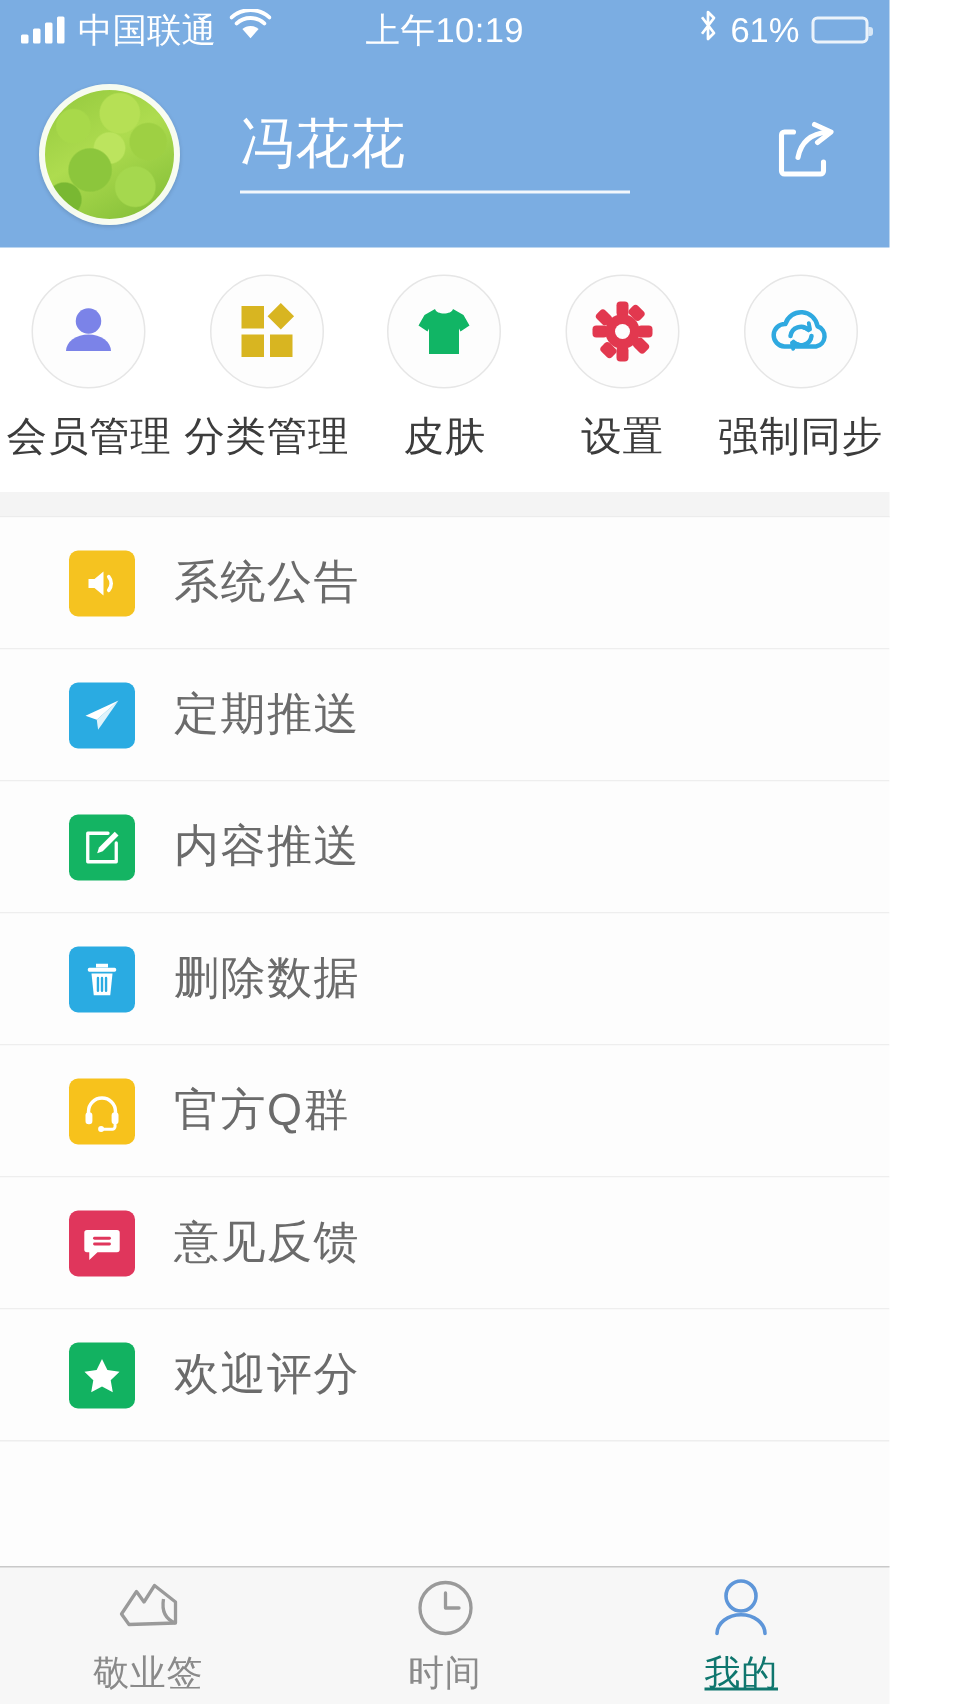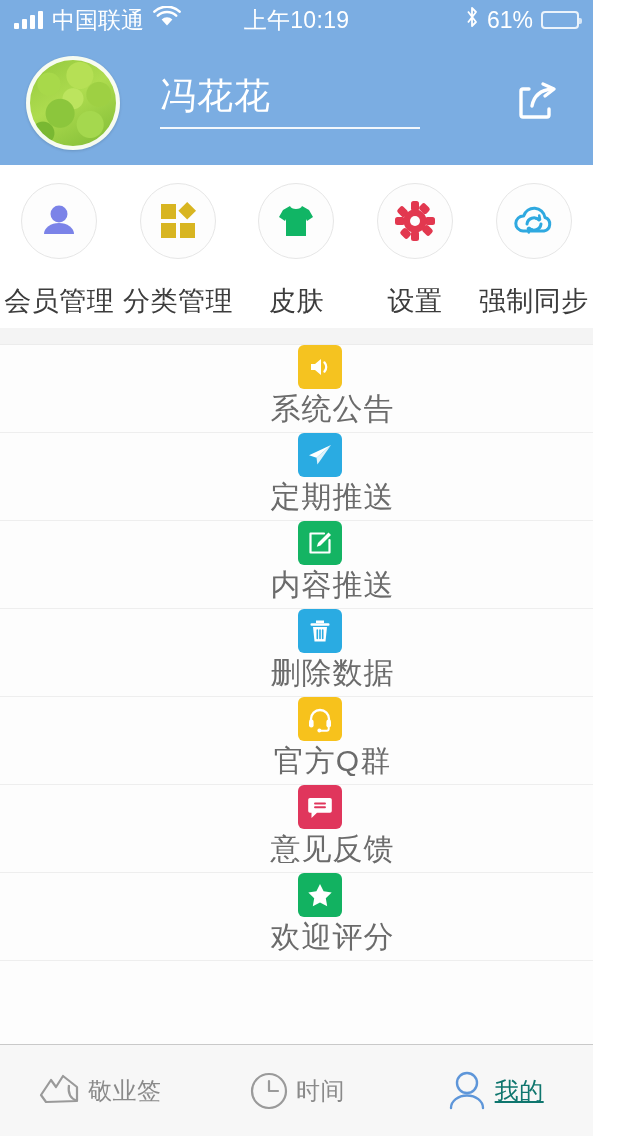--- a/index.html
+++ b/index.html
@@ -76,56 +76,55 @@
     width:56px; height:56px; margin-left:auto;
     display:flex; align-items:center; justify-content:center;
   }
 
   
   .quick {
     flex:0 0 163px; background:#ffffff;
     display:flex; align-items:flex-start; padding-top:18px;
   }
   .quick-item {
-    flex:1; display:flex; flex-direction:column; align-items:center; gap:24px;
+    flex:1; display:flex; flex-direction:column; align-items:center; gap:14px;
   }
   .q-circle {
     width:76px; height:76px; border-radius:50%;
     border:1px solid #e6e6e6; background:#fdfdfd;
     display:flex; align-items:center; justify-content:center;
   }
   .q-label { font-size:27px; color:#3c3c3c; white-space:nowrap; letter-spacing:.5px; }
 
   
   .gap-band { flex:0 0 17px; background:#f4f4f4; border-bottom:1px solid #ececec; }
 
   
   .menu { flex:1 1 auto; background:#fdfdfd; overflow:hidden; }
   .menu-row {
     height:88px; display:flex; align-items:center;
     padding-left:46px; border-bottom:1px solid #eeeeee;
     background:#fdfdfd;
-    flex-direction:column;
   }
   .m-icon {
     width:44px; height:44px; border-radius:6px;
     display:flex; align-items:center; justify-content:center;
     flex:0 0 44px;
   }
   .m-label {
     margin-left:26px; font-size:30px; color:#6b6b6b; letter-spacing:1px;
   }
 
   
   .tabbar {
     flex:0 0 92px; background:#f7f7f7; border-top:1px solid #c9c9c9;
     display:flex; align-items:center;
   }
   .tab {
-    flex:1; display:flex; flex-direction:row;
+    flex:1; display:flex; flex-direction:column;
     align-items:center; justify-content:center; gap:6px; height:100%;
   }
   .tab-label { font-size:24px; color:#8a8a8a; letter-spacing:.5px; }
   .tab.active .tab-label { color:#0f766e;text-decoration:underline; }
   .tab-ico { height:42px; display:flex; align-items:center; justify-content:center; }
 </style>
 </head>
 <body>
 
 <div id="app">

